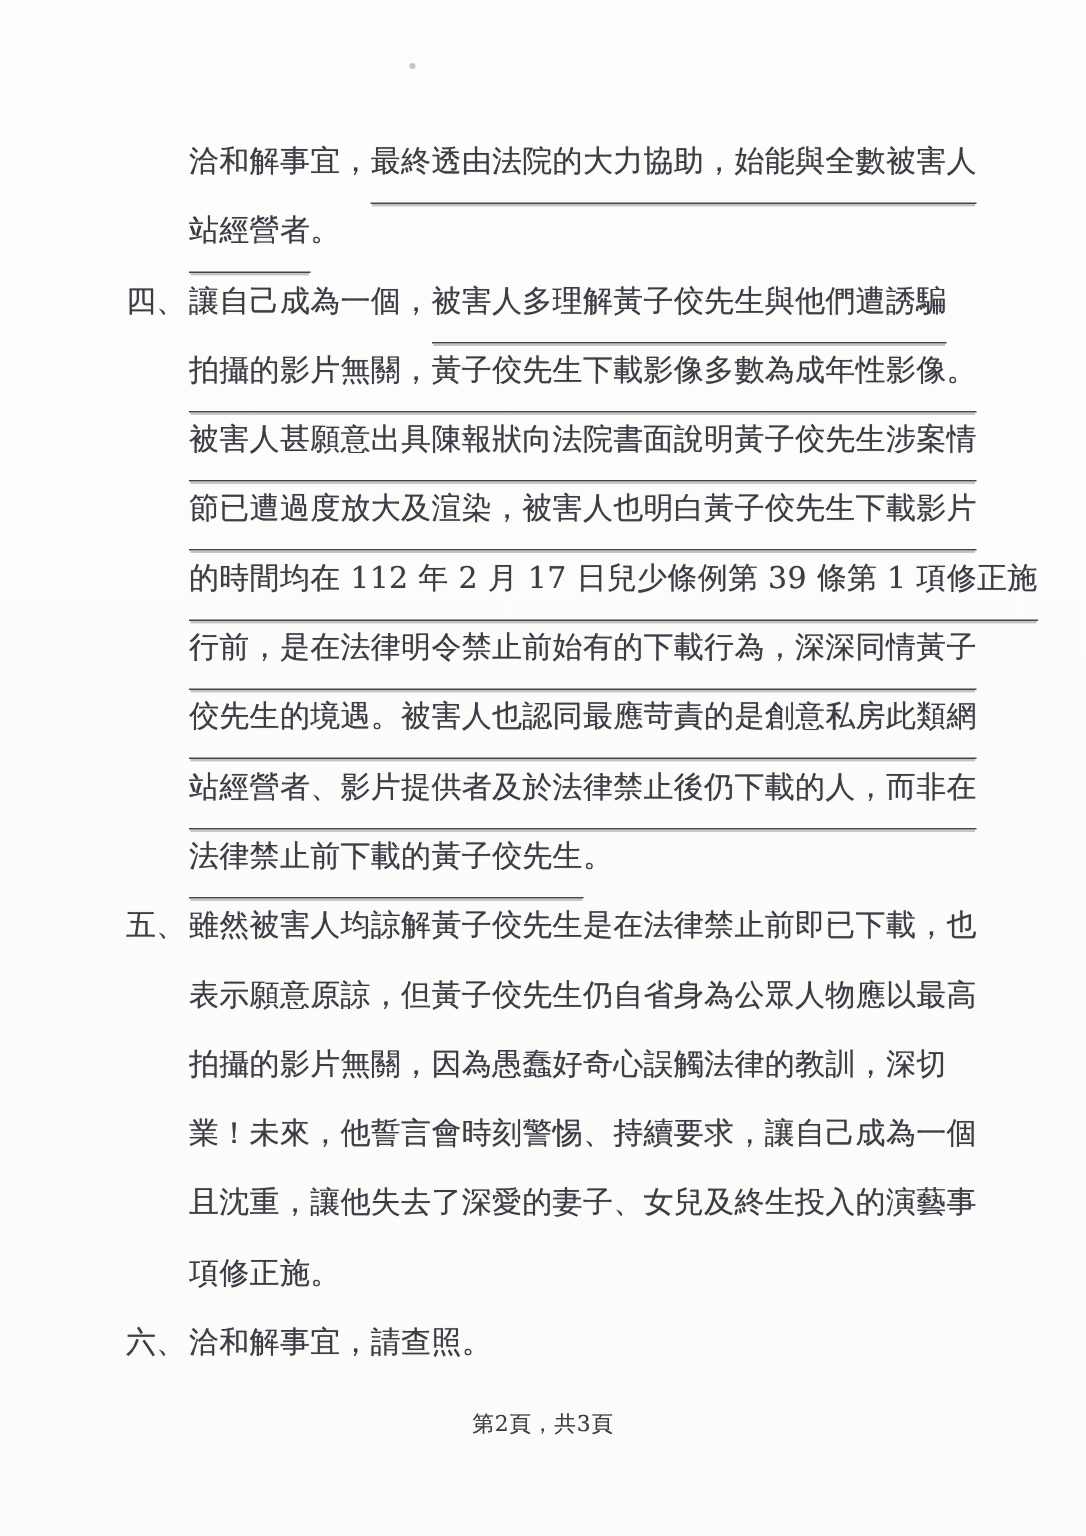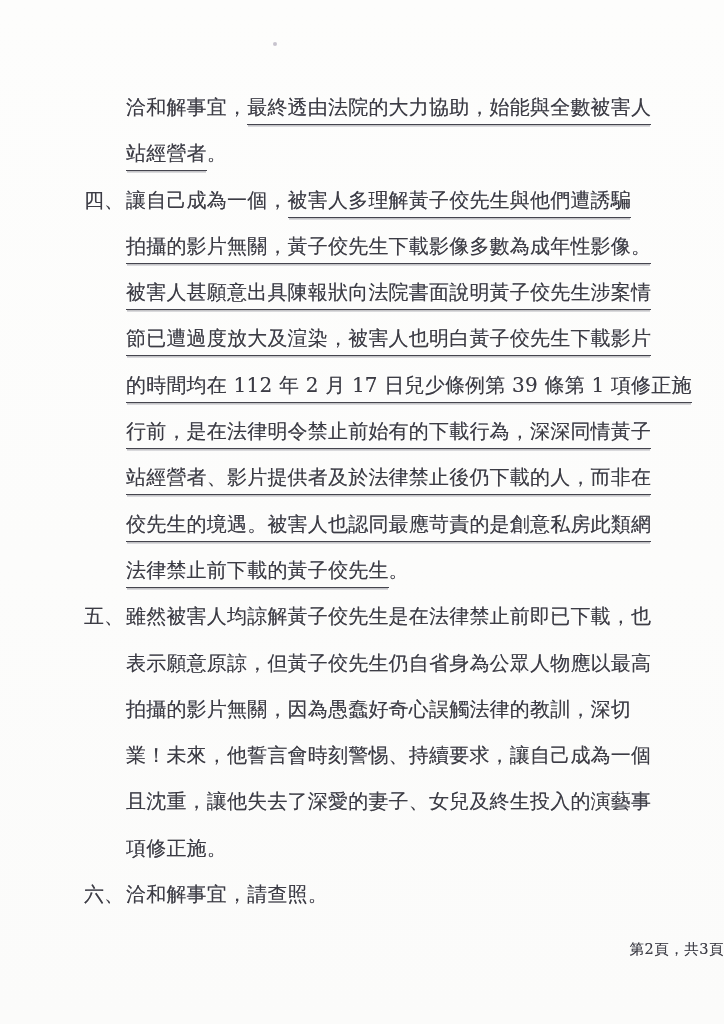--- a/index.html
+++ b/index.html
@@ -44,29 +44,29 @@
     font-size: 20px;
     line-height: 46.3px;
     height: 46.3px;
     white-space: nowrap;
     letter-spacing: 0.2px;
     text-shadow: 0 0 0.5px rgba(60,60,70,0.55);
   }
   .seg { display: inline-block; line-height: 28px; }
   .seg.u {
     border-bottom: 1.7px solid #45454e;
-    padding-bottom: 3px;
+    padding-bottom: 14px;
     box-shadow: 0 2.6px 0 -1px rgba(90,90,100,0.35);
   }
   .footer {
     position: absolute;
     left: 0;
     right: 0;
     top: 940px;
-    text-align: right;
+    text-align: center;
     font-size: 14.5px;
     letter-spacing: 0.5px;
     color: #3c3c45;
     text-shadow: 0 0 0.4px rgba(60,60,70,0.5);
   }
 </style>
 </head>
 <body>
 
 <div class="page">
@@ -77,22 +77,22 @@
         <div class="line"><span class="seg u">站經營者</span><span class="seg">。</span></div>
       </section>
       <section class="block">
         <span class="marker">四、</span>
         <div class="line"><span class="seg">讓自己成為一個，</span><span class="seg u">被害人多理解黃子佼先生與他們遭誘騙</span></div>
         <div class="line"><span class="seg u">拍攝的影片無關，黃子佼先生下載影像多數為成年性影像。</span></div>
         <div class="line"><span class="seg u">被害人甚願意出具陳報狀向法院書面說明黃子佼先生涉案情</span></div>
         <div class="line"><span class="seg u">節已遭過度放大及渲染，被害人也明白黃子佼先生下載影片</span></div>
         <div class="line"><span class="seg u">的時間均在 112 年 2 月 17 日兒少條例第 39 條第 1 項修正施</span></div>
         <div class="line"><span class="seg u">行前，是在法律明令禁止前始有的下載行為，深深同情黃子</span></div>
+        <div class="line"><span class="seg u">佼先生的境遇。被害人也認同最應苛責的是創意私房此類網</span></div>
         <div class="line"><span class="seg u">站經營者、影片提供者及於法律禁止後仍下載的人，而非在</span></div>
-        <div class="line"><span class="seg u">佼先生的境遇。被害人也認同最應苛責的是創意私房此類網</span></div>
         <div class="line"><span class="seg u">法律禁止前下載的黃子佼先生</span><span class="seg">。</span></div>
       </section>
       <section class="block">
         <span class="marker">五、</span>
         <div class="line"><span class="seg">雖然被害人均諒解黃子佼先生是在法律禁止前即已下載，也</span></div>
         <div class="line"><span class="seg">表示願意原諒，但黃子佼先生仍自省身為公眾人物應以最高</span></div>
         <div class="line"><span class="seg">拍攝的影片無關，因為愚蠢好奇心誤觸法律的教訓，深切</span></div>
         <div class="line"><span class="seg">業！未來，他誓言會時刻警惕、持續要求，讓自己成為一個</span></div>
         <div class="line"><span class="seg">且沈重，讓他失去了深愛的妻子、女兒及終生投入的演藝事</span></div>
         <div class="line"><span class="seg">項修正施。</span></div>

